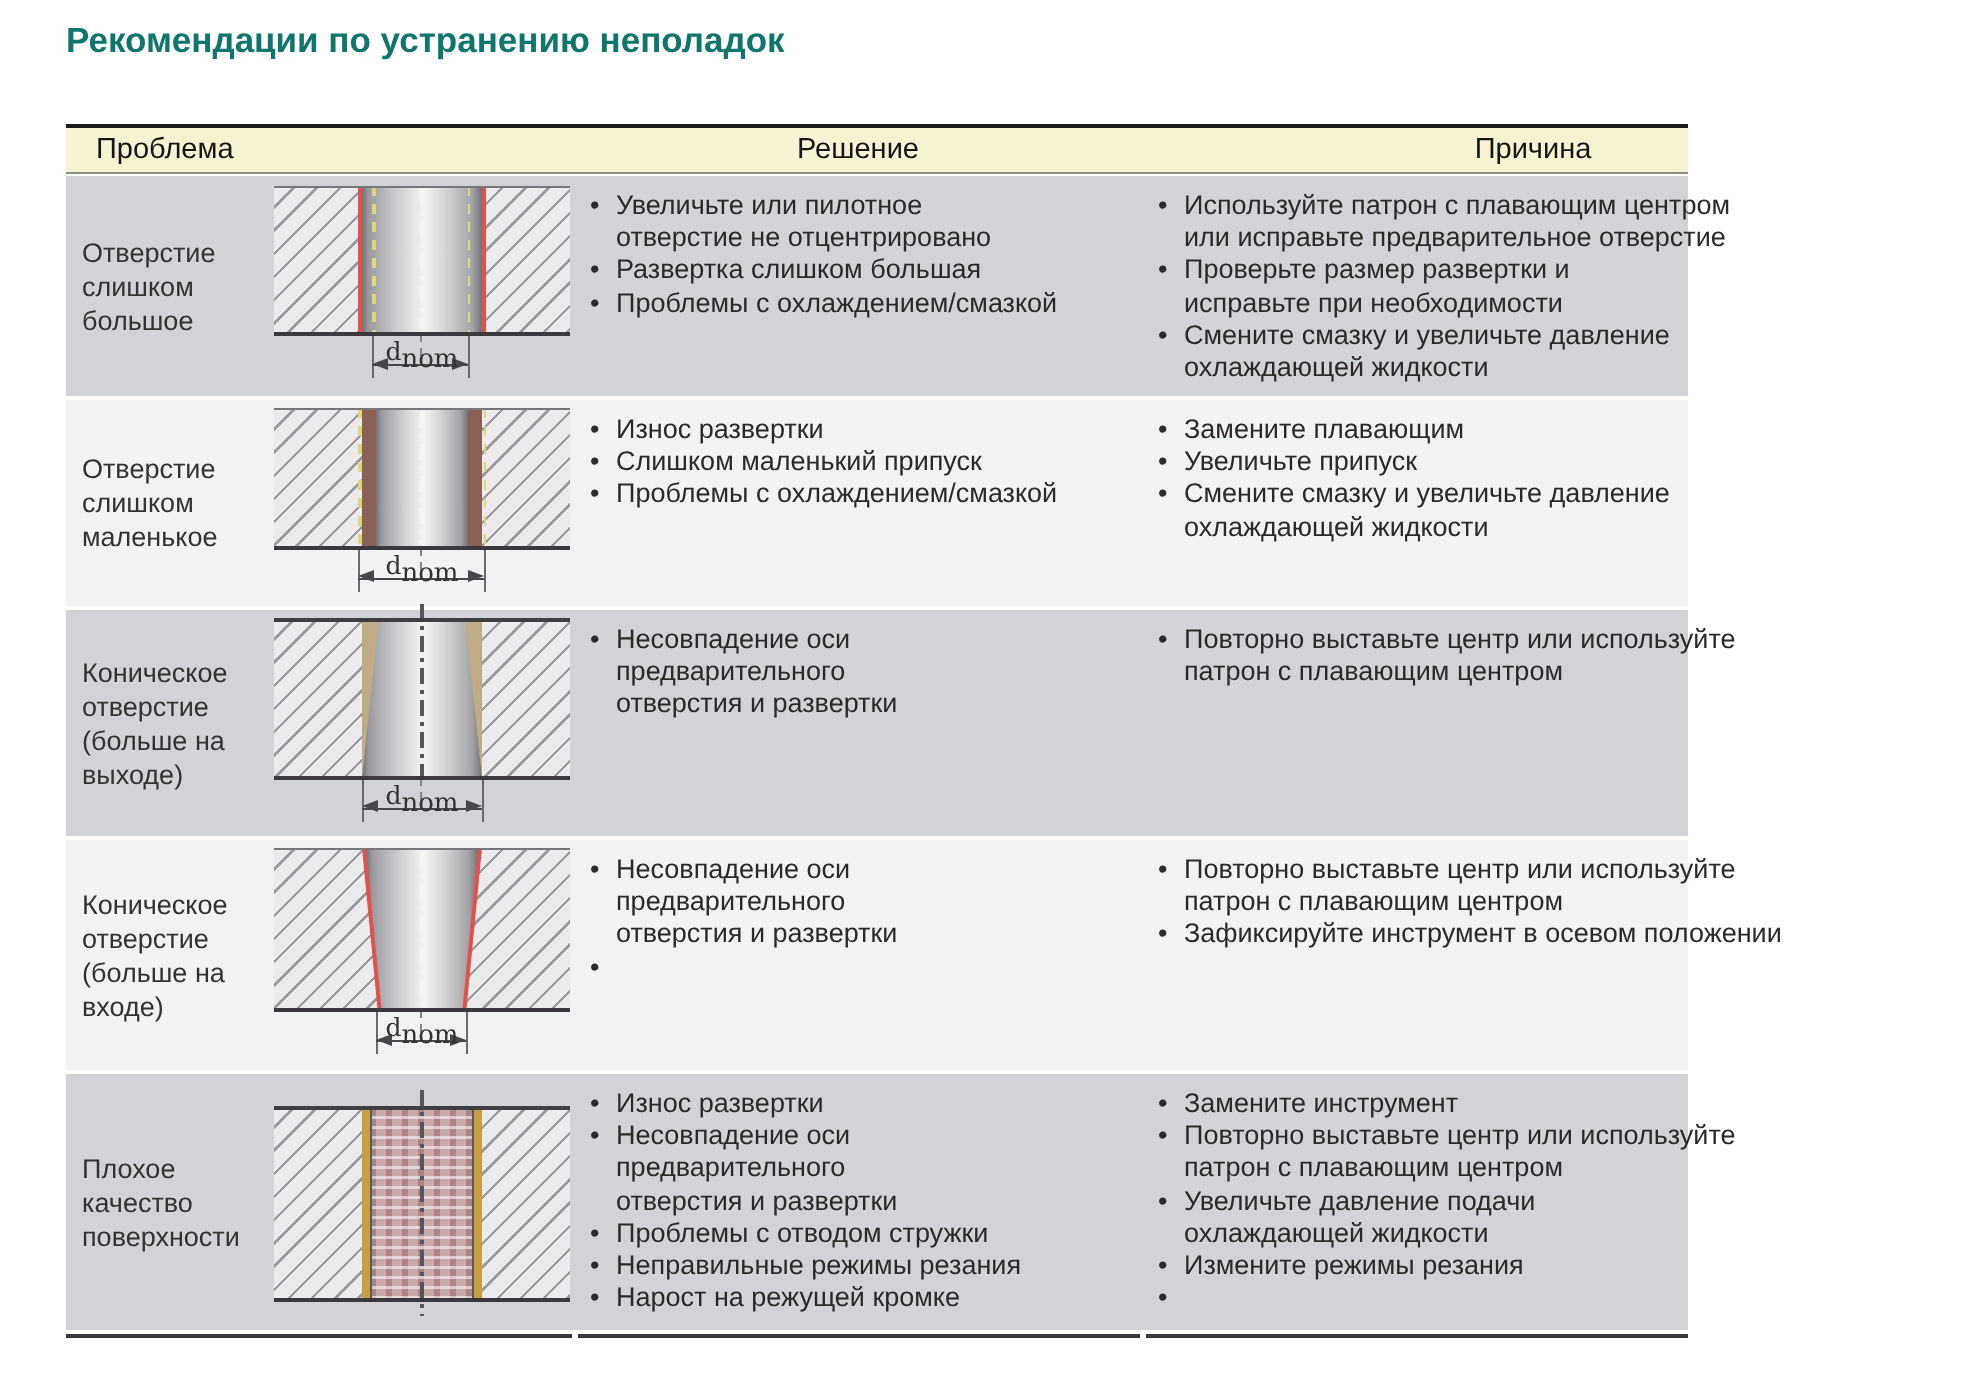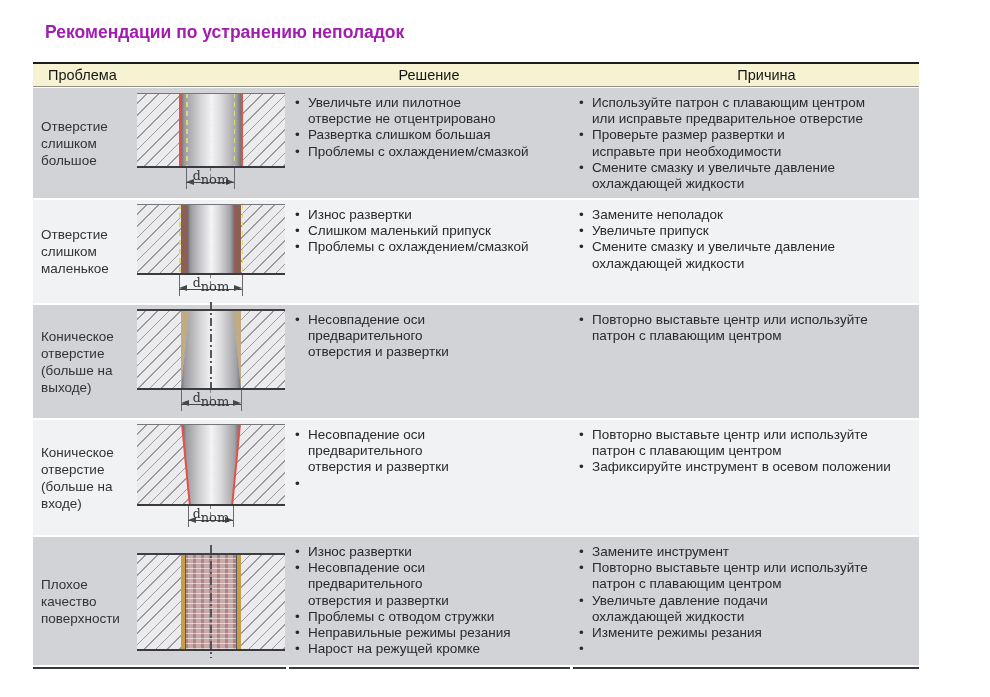--- a/index.html
+++ b/index.html
@@ -1,19 +1,19 @@
 <!DOCTYPE html>
 <html><head>
 <meta charset="utf-8">
 <style>
   html,body{margin:0;padding:0;background:#fff;}
   body{width:990px;height:697px;font-family:"Liberation Sans","DejaVu Sans",sans-serif;-webkit-font-smoothing:antialiased;}
   .page{position:relative;width:990px;height:697px;overflow:hidden;}
-  h1.title{position:absolute;left:33px;top:10px;margin:12px;font-size:17.5px;font-weight:700;color:#a21caf;}
-  .tbl{position:absolute;left:33px;top:62px;width:886px;}
+  h1.title{position:absolute;left:33px;top:10px;margin:0;font-size:17.5px;font-weight:700;color:#0f766e;}
+  .tbl{position:absolute;left:33px;top:62px;width:811px;}
 
   
   .thead{display:grid;grid-template-columns:254px 284px 391px;align-items:center;height:22px;
          background:#f7f3d2;border-top:2px solid #1c1c1c;border-bottom:1px solid #8f8f83;margin-bottom:1px;}
   .th{font-size:14.5px;color:#161616;}
   .th1{padding-left:15px;text-align:left;}
   .th2,.th3{text-align:center;}
 
   
   .row{display:grid;grid-template-columns:254px 284px 391px;margin-bottom:2px;}
@@ -206,21 +206,21 @@
           </div>
           <div class="c2">
             <ul class="blist">
               <li><span class="blt">•</span><span class="txt">Износ развертки</span></li>
               <li><span class="blt">•</span><span class="txt">Слишком маленький припуск</span></li>
               <li><span class="blt">•</span><span class="txt">Проблемы с охлаждением/смазкой</span></li>
             </ul>
           </div>
           <div class="c3">
             <ul class="blist">
-              <li><span class="blt">•</span><span class="txt">Замените неполадок</span></li>
+              <li><span class="blt">•</span><span class="txt">Замените плавающим</span></li>
               <li><span class="blt">•</span><span class="txt">Увеличьте припуск</span></li>
               <li><span class="blt">•</span><span class="txt">Смените смазку и увеличьте давление
 охлаждающей жидкости</span></li>
             </ul>
           </div>
         </div>
         <div class="row gray" style="height: 113px;">
           <div class="c1">
             <div class="plabel">Коническое
 отверстие

